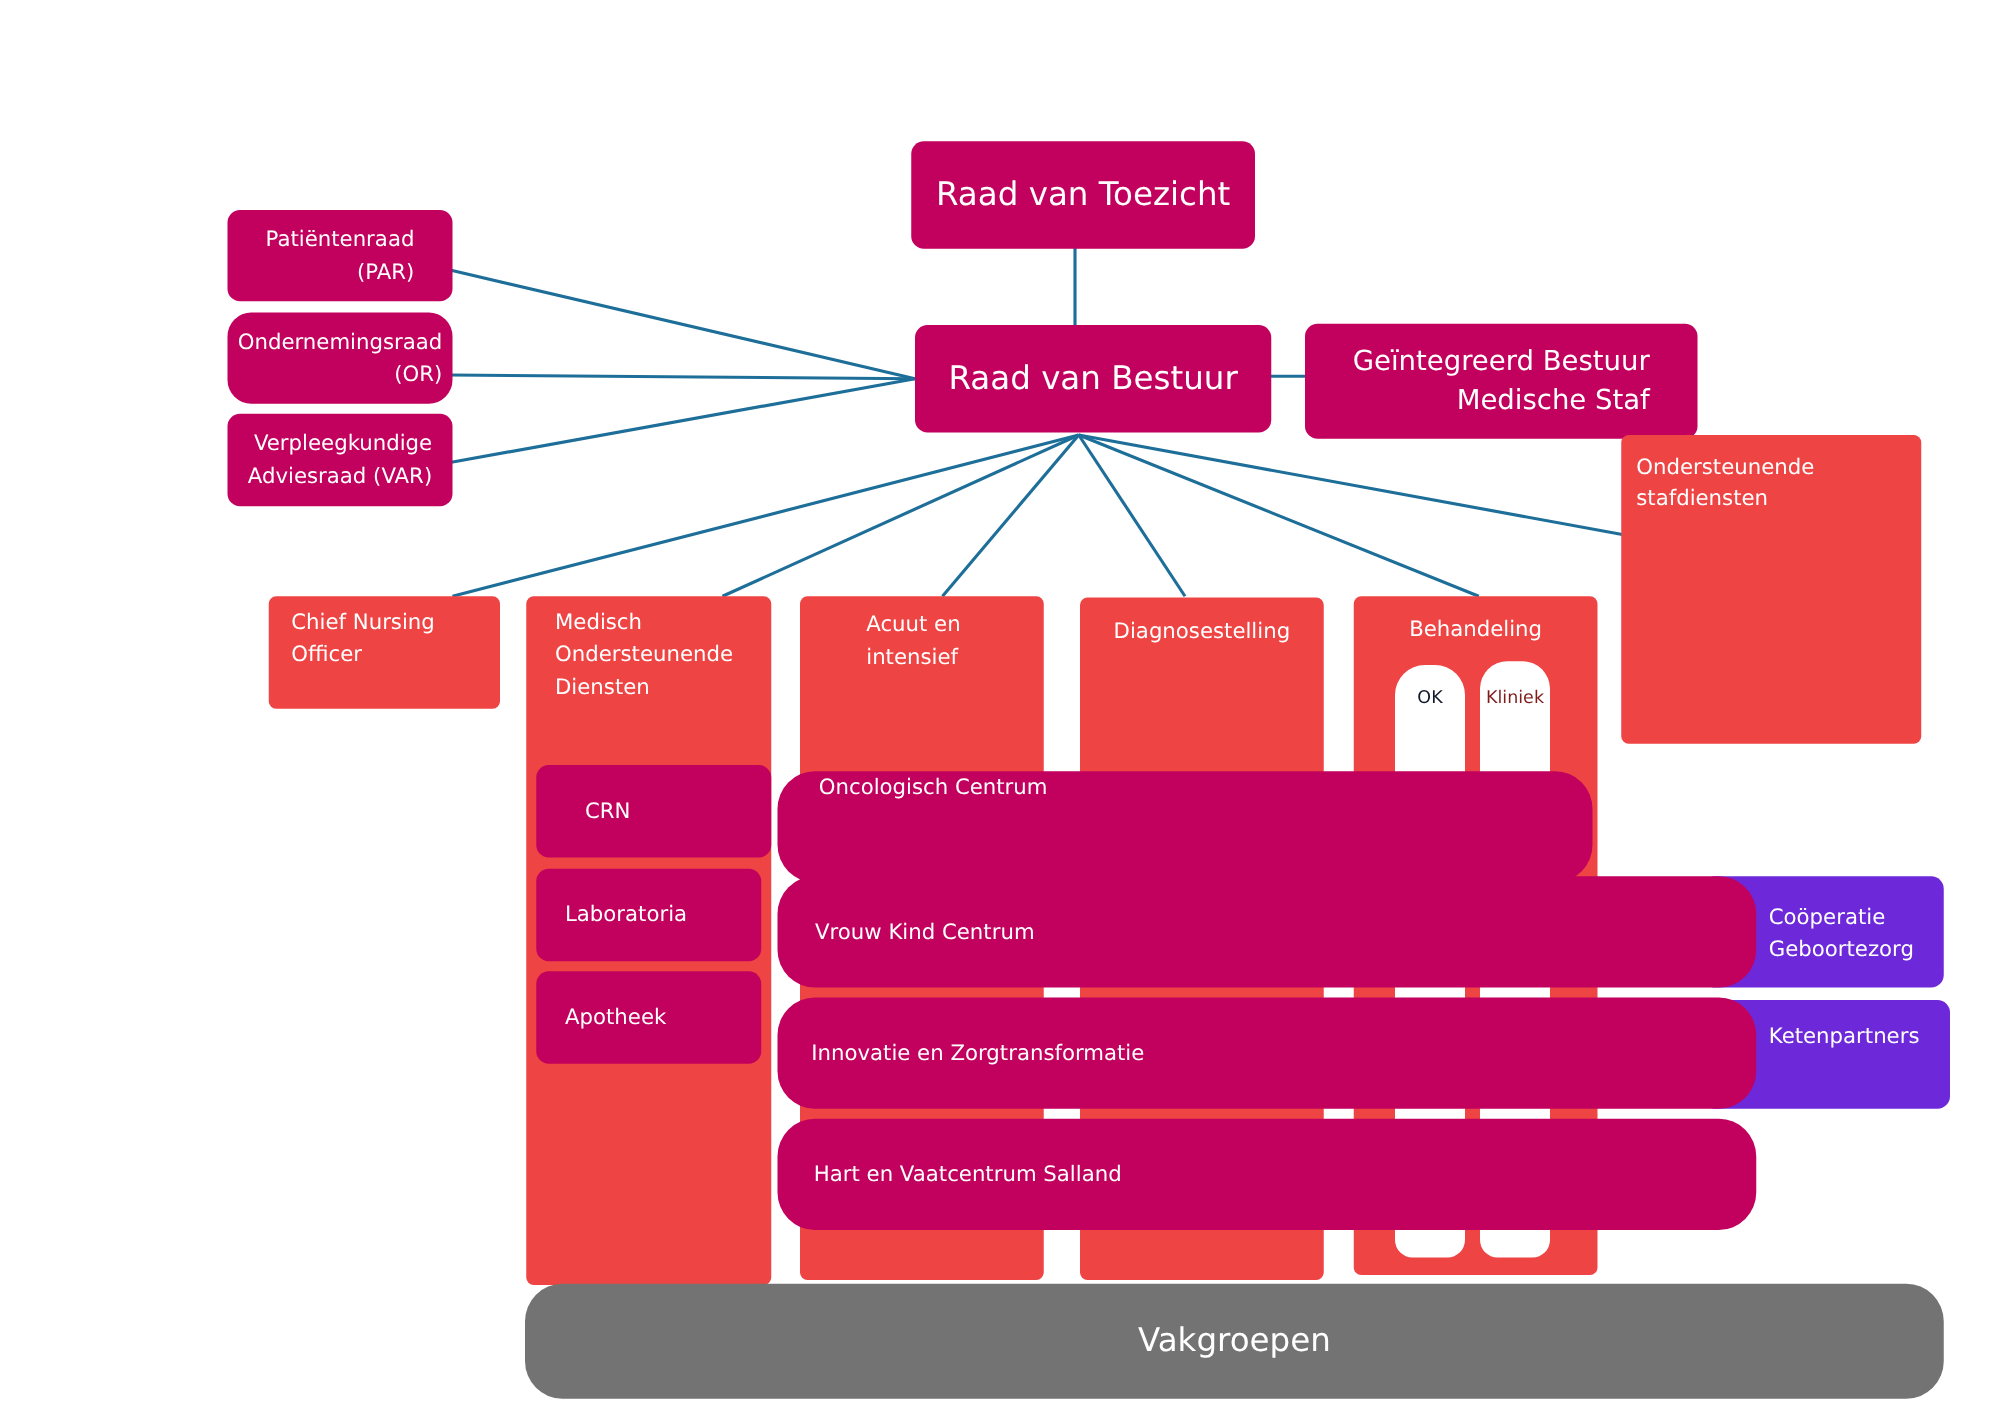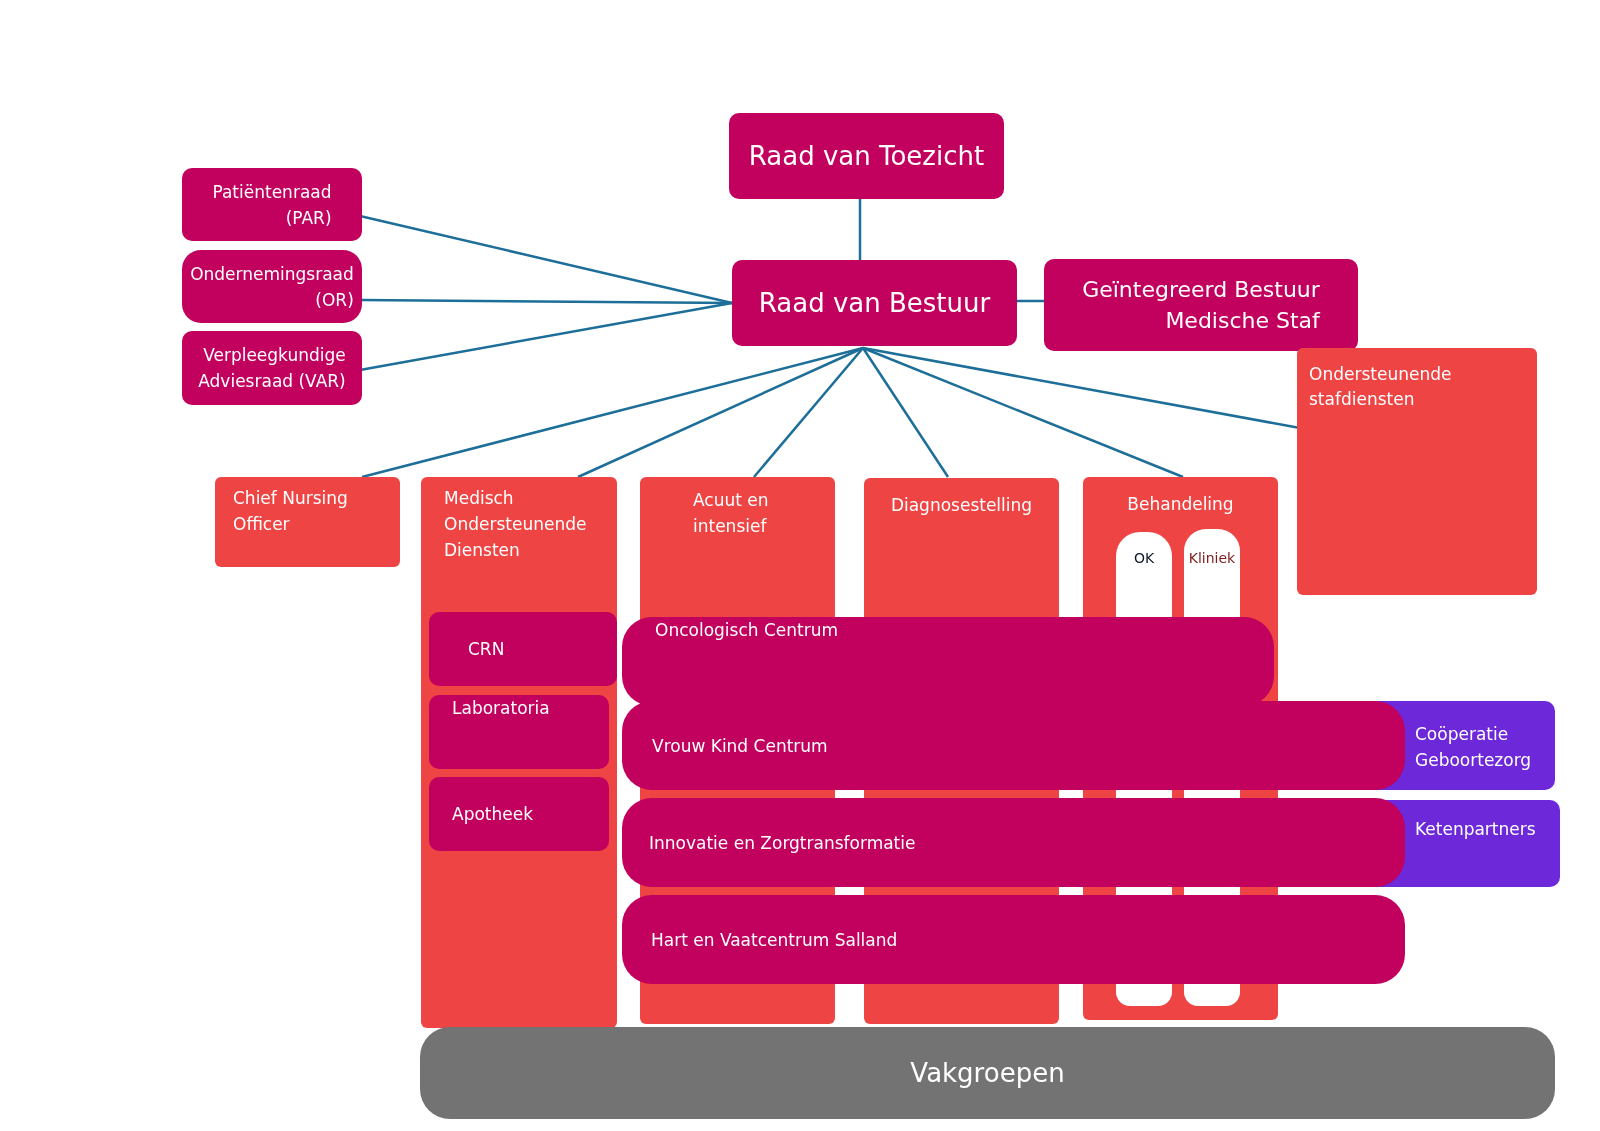--- a/index.html
+++ b/index.html
@@ -71,21 +71,21 @@
 </div>
 
 <div class="box blue" style="left:421px;top:477px;width:196px;height:551px;padding:8px 23px;">
   <div class="t">Medisch
 Ondersteunende
 Diensten</div>
 </div>
 <div class="box mag" style="left:429px;top:612px;width:188px;height:74px;display:flex;align-items:center;padding-left:39px;">
   <span class="t">CRN</span>
 </div>
-<div class="box mag" style="left:429px;top:695px;width:180px;height:74px;display:flex;align-items:flex-start;padding-left:23px;">
+<div class="box mag" style="left:429px;top:695px;width:180px;height:74px;display:flex;align-items:center;padding-left:23px;">
   <span class="t">Laboratoria</span>
 </div>
 <div class="box mag" style="left:429px;top:777px;width:180px;height:74px;display:flex;align-items:center;padding-left:23px;">
   <span class="t">Apotheek</span>
 </div>
 
 <div class="box blue" style="left:640px;top:477px;width:195px;height:547px;padding:10px 0 0 53px;">
   <div class="t">Acuut en
 intensief</div>
 </div>

